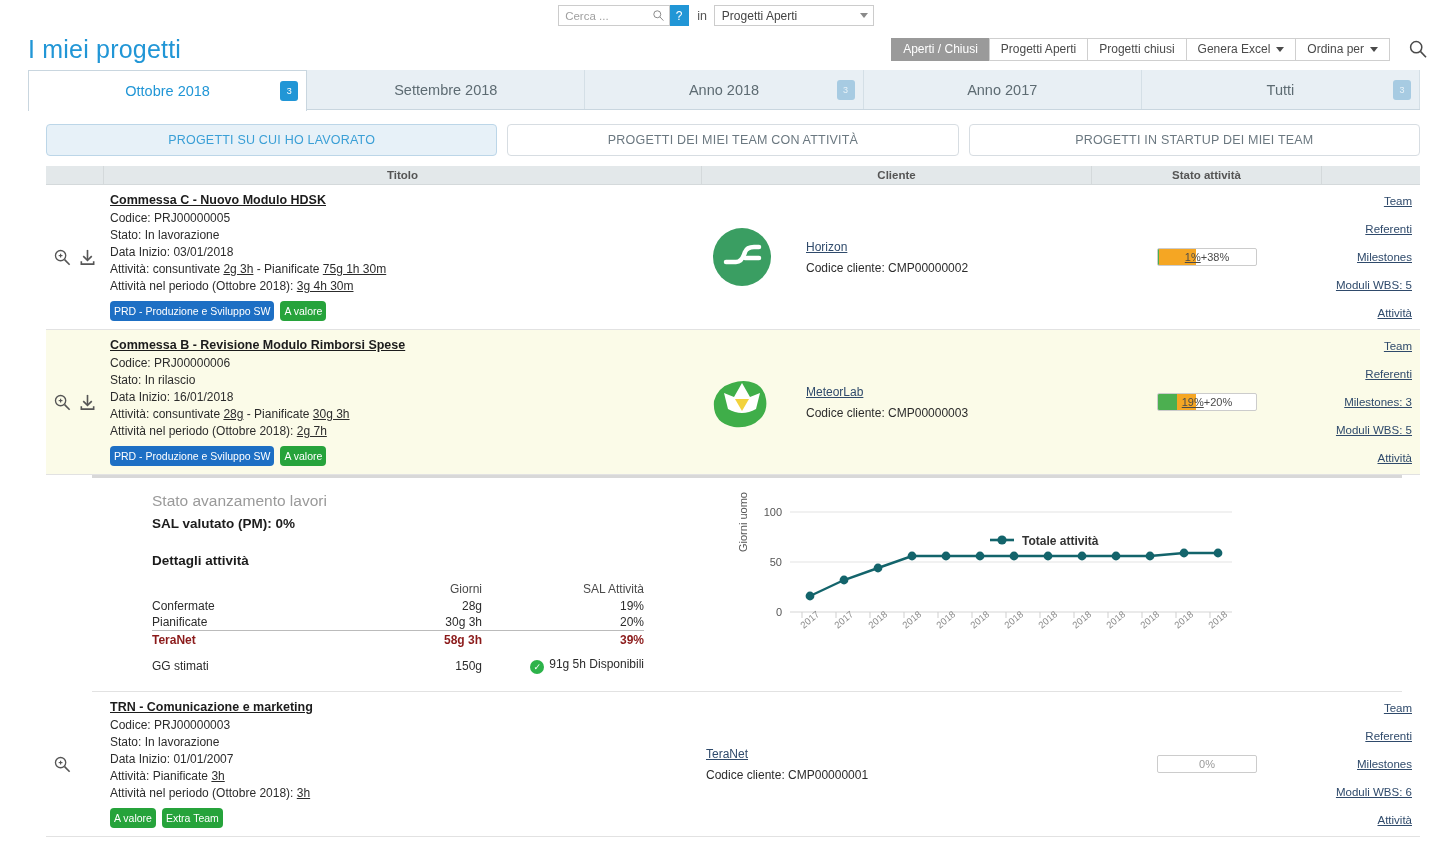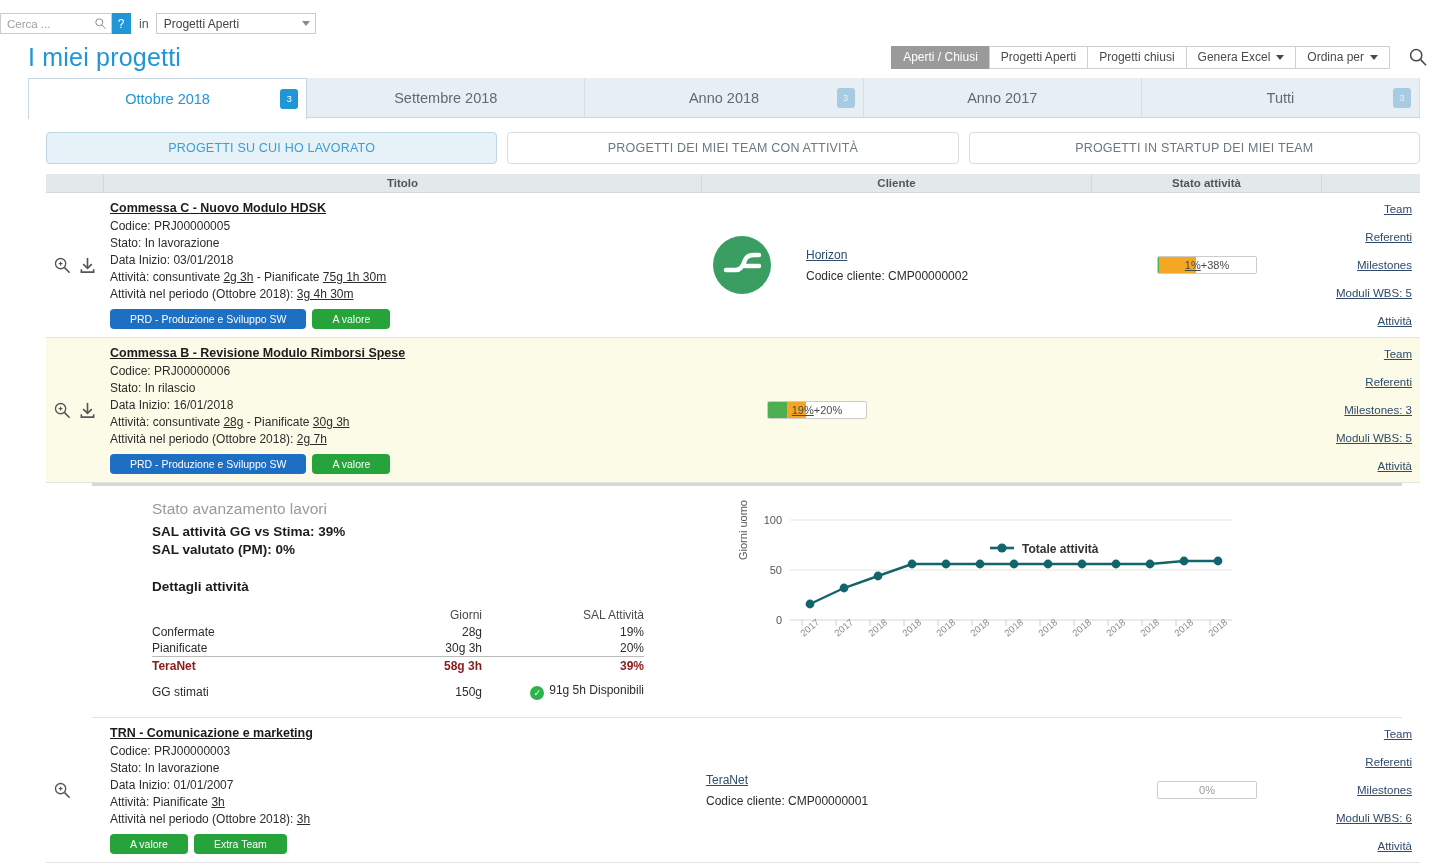--- a/index.html
+++ b/index.html
@@ -12,24 +12,23 @@
     font-size: 12px;
     color: #333;
     overflow: hidden;
   }
   a { color: #2f4a6b; }
 
   
   .topbar {
     height: 28px;
     display: flex;
-    justify-content: flex-start;
+    justify-content: center;
     align-items: center;
     padding: 3px 6px 0 0;
-    margin-top: 8px;
   }
   .search-group { display: flex; align-items: center; }
   .search-box {
     width: 112px; height: 21px;
     border: 1px solid #ccc;
     background: #fff;
     display: flex; align-items: center;
     padding: 0 4px 0 6px;
     font-size: 11.5px;
     color: #9b9b9b;
@@ -224,21 +223,21 @@
     text-decoration: underline;
     display: inline-block;
     margin-bottom: 3px;
   }
   .p-line { font-size: 12px; color: #2c2c2c; line-height: 17px; }
   .p-tags { margin-top: 6px; display: flex; gap: 6px; }
   .tag {
     border-radius: 4px;
     color: #fff;
     font-size: 10.5px;
-    padding: 4px 20px;
+    padding: 4px 4px;
     display: inline-flex; align-items: center;
     white-space: nowrap;
   }
   .tag.blue { background: #1d6fc4; }
   .tag.green { background: #26a33b; }
 
   
   .logo { width: 72px; height: 72px; margin-right: 28px;
           display:flex; align-items:center; justify-content:center; flex: none; }
   .client-name { font-size: 12px; color: #2f4a6b; text-decoration: underline; }
@@ -513,20 +512,37 @@
       </div>
       <div class="p-line">
         <span>Attività nel periodo (Ottobre 2018):</span>
         <a href="#" style="color:#2c2c2c;">2g 7h</a>
       </div>
       <div class="p-tags">
         <span class="tag blue">PRD - Produzione e Sviluppo SW</span>
         <span class="tag green">A valore</span>
       </div>
     </div>
+    <div class="cell-client">
+      <div class="logo">
+        <svg width="72" height="62" viewBox="0 0 72 62">
+          <path d="M8 30 Q6 52 28 56 Q44 58 54 48 Q62 40 60 28 Q58 16 48 12
+                   Q38 8 26 12 Q12 16 8 30 Z" fill="#3fae49"></path>
+          <path d="M36 12 L44 26 L54 22 L50 38 Q36 46 22 38 L18 22 L28 26 Z" fill="#ffffff"></path>
+          <path d="M29 28 L43 28 L36 40 Z" fill="#f2d23c"></path>
+        </svg>
+      </div>
+      <div>
+        <a class="client-name" href="#">MeteorLab</a>
+        <div class="client-code">
+          <span>Codice cliente:</span>
+          <span>CMP00000003</span>
+        </div>
+      </div>
+    </div>
     <div class="cell-stato">
       <div class="pbar">
         <div class="seg1" style="width:19%"></div>
         <div class="seg2" style="left:19%;width:20%"></div>
         <div class="ptxt">
           <span>19%</span>
             <span style="text-decoration:none">+20%</span>
         </div>
       </div>
     </div>
@@ -537,21 +553,20 @@
       <a href="#">Moduli WBS: 5</a>
       <a href="#">Attività</a>
     </div>
   </div>
 
   <div class="sal-sep"></div>
 
   <div class="sal-panel">
     <div class="sal-left">
       <div class="sal-heading">Stato avanzamento lavori</div>
-      <div class="sal-big">SAL attività GG vs Stima: 39%</div>
       <div class="sal-big">SAL valutato (PM): 0%</div>
       <div class="sal-sub">Dettagli attività</div>
       <table class="dett">
         <tbody>
             <tr>
           <th style="width:210px"></th>
           <th style="width:120px">Giorni</th>
           <th style="width:162px">SAL Attività</th>
         </tr>
         <tr>

